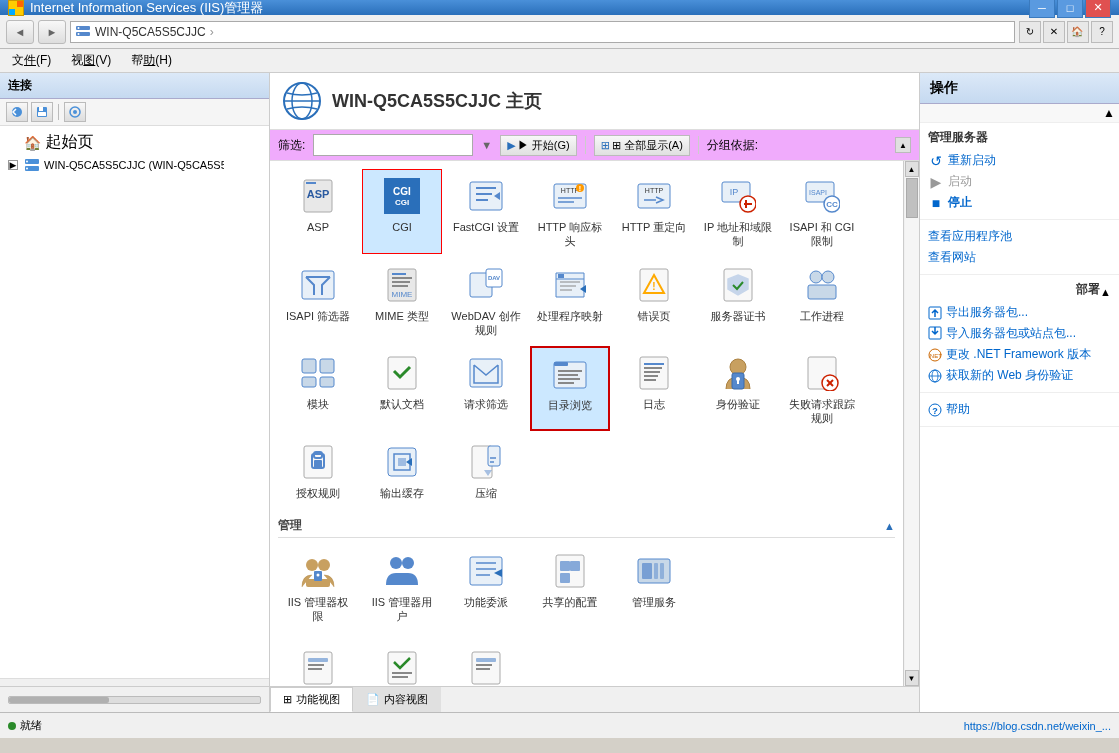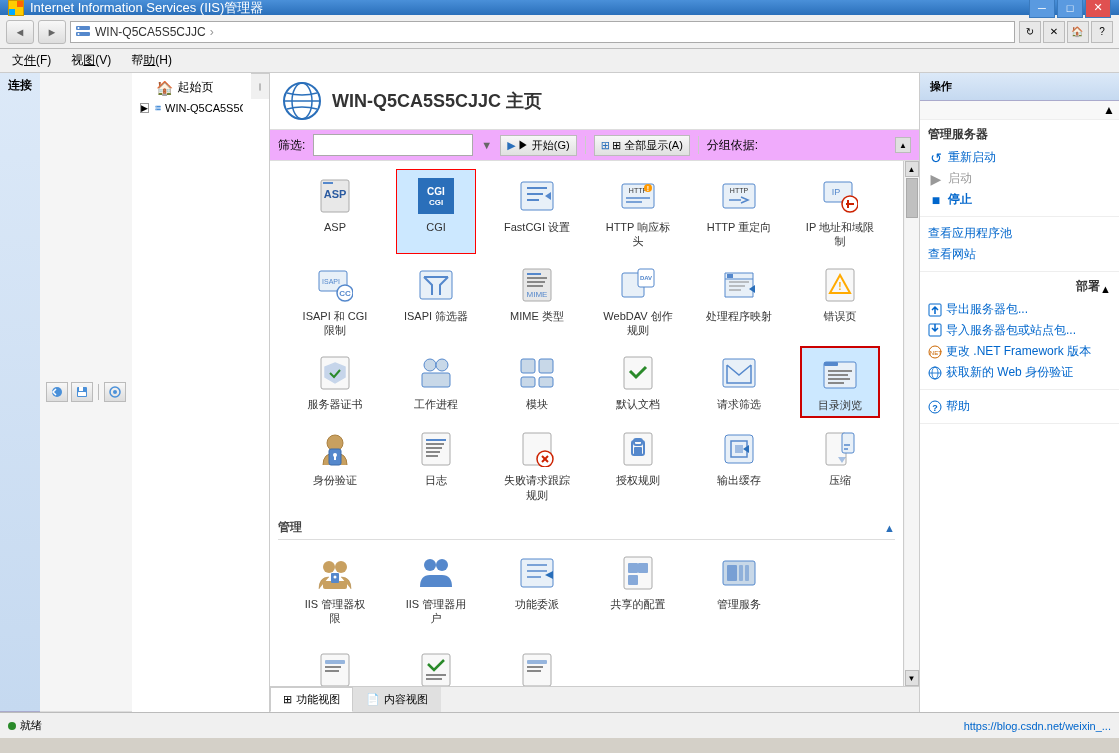--- a/index.html
+++ b/index.html
@@ -61,21 +61,21 @@
       display: flex;
       height: calc(753px - 30px - 34px - 24px - 26px);
     }
 
     
     .left-panel {
       width: 270px;
       background: white;
       border-right: 1px solid #ccc;
       display: flex;
-      flex-direction: row;
+      flex-direction: column;
     }
     .panel-header {
       background: linear-gradient(to bottom, #dce9f8, #c5d9f0);
       padding: 4px 8px;
       font-weight: bold;
       font-size: 12px;
       border-bottom: 1px solid #aac;
     }
     .panel-toolbar {
       display: flex;
@@ -151,21 +151,20 @@
       width: 80px;
       min-height: 70px;
       display: flex;
       flex-direction: column;
       align-items: center;
       justify-content: flex-start;
       padding: 6px 4px 4px 4px;
       cursor: pointer;
       border: 1px solid transparent;
       text-align: center;
-      margin-left: 17px;
     }
     .icon-item.selected { background: #cce8ff; border: 1px solid #ff0000; }
     .icon-img {
       width: 40px; height: 40px;
       display: flex; align-items: center; justify-content: center;
       margin-bottom: 4px;
     }
     .icon-label {
       font-size: 11px; color: #333; text-align: center; line-height: 1.3;
       word-break: break-all;
@@ -177,21 +176,21 @@
       background: white;
       border-left: 1px solid #ccc;
       display: flex;
       flex-direction: column;
       overflow-y: auto;
     }
     .ops-header {
       background: linear-gradient(to bottom, #dce9f8, #c5d9f0);
       padding: 6px 10px;
       font-weight: bold;
-      font-size: 11px;
+      font-size: 14px;
       border-bottom: 1px solid #aac;
     }
     .ops-section { padding: 6px 8px; border-bottom: 1px solid #eee; }
     .ops-section-title { font-weight: bold; font-size: 12px; margin-bottom: 4px; color: #333; }
     .ops-item {
       display: flex; align-items: center; gap: 4px;
       padding: 2px 0; cursor: pointer; color: #0066cc; font-size: 12px;
     }
     .ops-item.disabled { color: #999; cursor: default; }
     .ops-icon { font-size: 14px; width: 16px; text-align: center; }
@@ -318,21 +317,21 @@
         <svg width="12" height="12" viewBox="0 0 12 12">
             <circle cx="6" cy="6" r="5" fill="none" stroke="#4a90d9" stroke-width="1.5"></circle>
             <circle cx="6" cy="6" r="2" fill="#4a90d9"></circle>
           </svg>
       </button>
     </div>
     <div class="tree-area">
       <div class="tree-item">
         <span style="width:12px;"></span>
         <span class="tree-icon">🏠</span>
-        <span style="font-size:12px;">起始页</span>
+        <span style="font-size:16px;">起始页</span>
       </div>
       <div class="tree-item">
         <span class="tree-expand">▶</span>
         <svg width="16" height="16" viewBox="0 0 16 16">
           <rect x="1" y="2" width="14" height="5" rx="1" fill="#4a90d9"></rect>
           <rect x="1" y="9" width="14" height="5" rx="1" fill="#4a90d9"></rect>
           <circle cx="3" cy="4.5" r="1" fill="white"></circle>
           <circle cx="3" cy="11.5" r="1" fill="white"></circle>
         </svg>
         <span style="font-size:11px;overflow:hidden;white-space:nowrap;max-width:180px;">WIN-Q5CA5S5CJJC (WIN-Q5CA5S5CJ...</span>
@@ -594,42 +593,42 @@
                 <rect x="6" y="22" width="22" height="2" fill="#888"></rect>
                 <rect x="6" y="26" width="16" height="2" fill="#888"></rect>
               </svg>
             </div>
             <span class="icon-label">目录浏览</span>
           </div>
 
           <div class="icon-item">
             <div class="icon-img">
               <svg width="36" height="36" viewBox="0 0 36 36">
-                <circle cx="18" cy="12" r="8" fill="#c8a060" stroke="#aa8040" stroke-width="1"></circle>
-                <path d="M6 34 Q6 22 18 22 Q30 22 30 34" fill="#c8a060" stroke="#aa8040" stroke-width="1"></path>
-                <rect x="12" y="18" width="12" height="16" rx="2" fill="#5588cc" stroke="#3a6aaa" stroke-width="1"></rect>
-                <circle cx="18" cy="24" r="2" fill="white"></circle>
-                <rect x="17" y="24" width="2" height="5" fill="white"></rect>
-              </svg>
-            </div>
-            <span class="icon-label">身份验证</span>
-          </div>
-
-          <div class="icon-item">
-            <div class="icon-img">
-              <svg width="36" height="36" viewBox="0 0 36 36">
                 <rect x="4" y="2" width="28" height="32" rx="2" fill="#f8f8f8" stroke="#aaa" stroke-width="1"></rect>
                 <rect x="8" y="8" width="20" height="2" fill="#5588cc"></rect>
                 <rect x="8" y="12" width="18" height="2" fill="#888"></rect>
                 <rect x="8" y="16" width="16" height="2" fill="#888"></rect>
                 <rect x="8" y="20" width="14" height="2" fill="#888"></rect>
                 <rect x="8" y="24" width="12" height="2" fill="#888"></rect>
               </svg>
             </div>
             <span class="icon-label">日志</span>
+          </div>
+
+          <div class="icon-item">
+            <div class="icon-img">
+              <svg width="36" height="36" viewBox="0 0 36 36">
+                <circle cx="18" cy="12" r="8" fill="#c8a060" stroke="#aa8040" stroke-width="1"></circle>
+                <path d="M6 34 Q6 22 18 22 Q30 22 30 34" fill="#c8a060" stroke="#aa8040" stroke-width="1"></path>
+                <rect x="12" y="18" width="12" height="16" rx="2" fill="#5588cc" stroke="#3a6aaa" stroke-width="1"></rect>
+                <circle cx="18" cy="24" r="2" fill="white"></circle>
+                <rect x="17" y="24" width="2" height="5" fill="white"></rect>
+              </svg>
+            </div>
+            <span class="icon-label">身份验证</span>
           </div>
 
           <div class="icon-item">
             <div class="icon-img">
               <svg width="36" height="36" viewBox="0 0 36 36">
                 <rect x="4" y="2" width="28" height="32" rx="2" fill="#f8f8f8" stroke="#aaa" stroke-width="1"></rect>
                 <circle cx="26" cy="28" r="8" fill="white" stroke="#cc2200" stroke-width="1.5"></circle>
                 <line x1="23" y1="25" x2="29" y2="31" stroke="#cc2200" stroke-width="2"></line>
                 <line x1="29" y1="25" x2="23" y2="31" stroke="#cc2200" stroke-width="2"></line>
               </svg>

